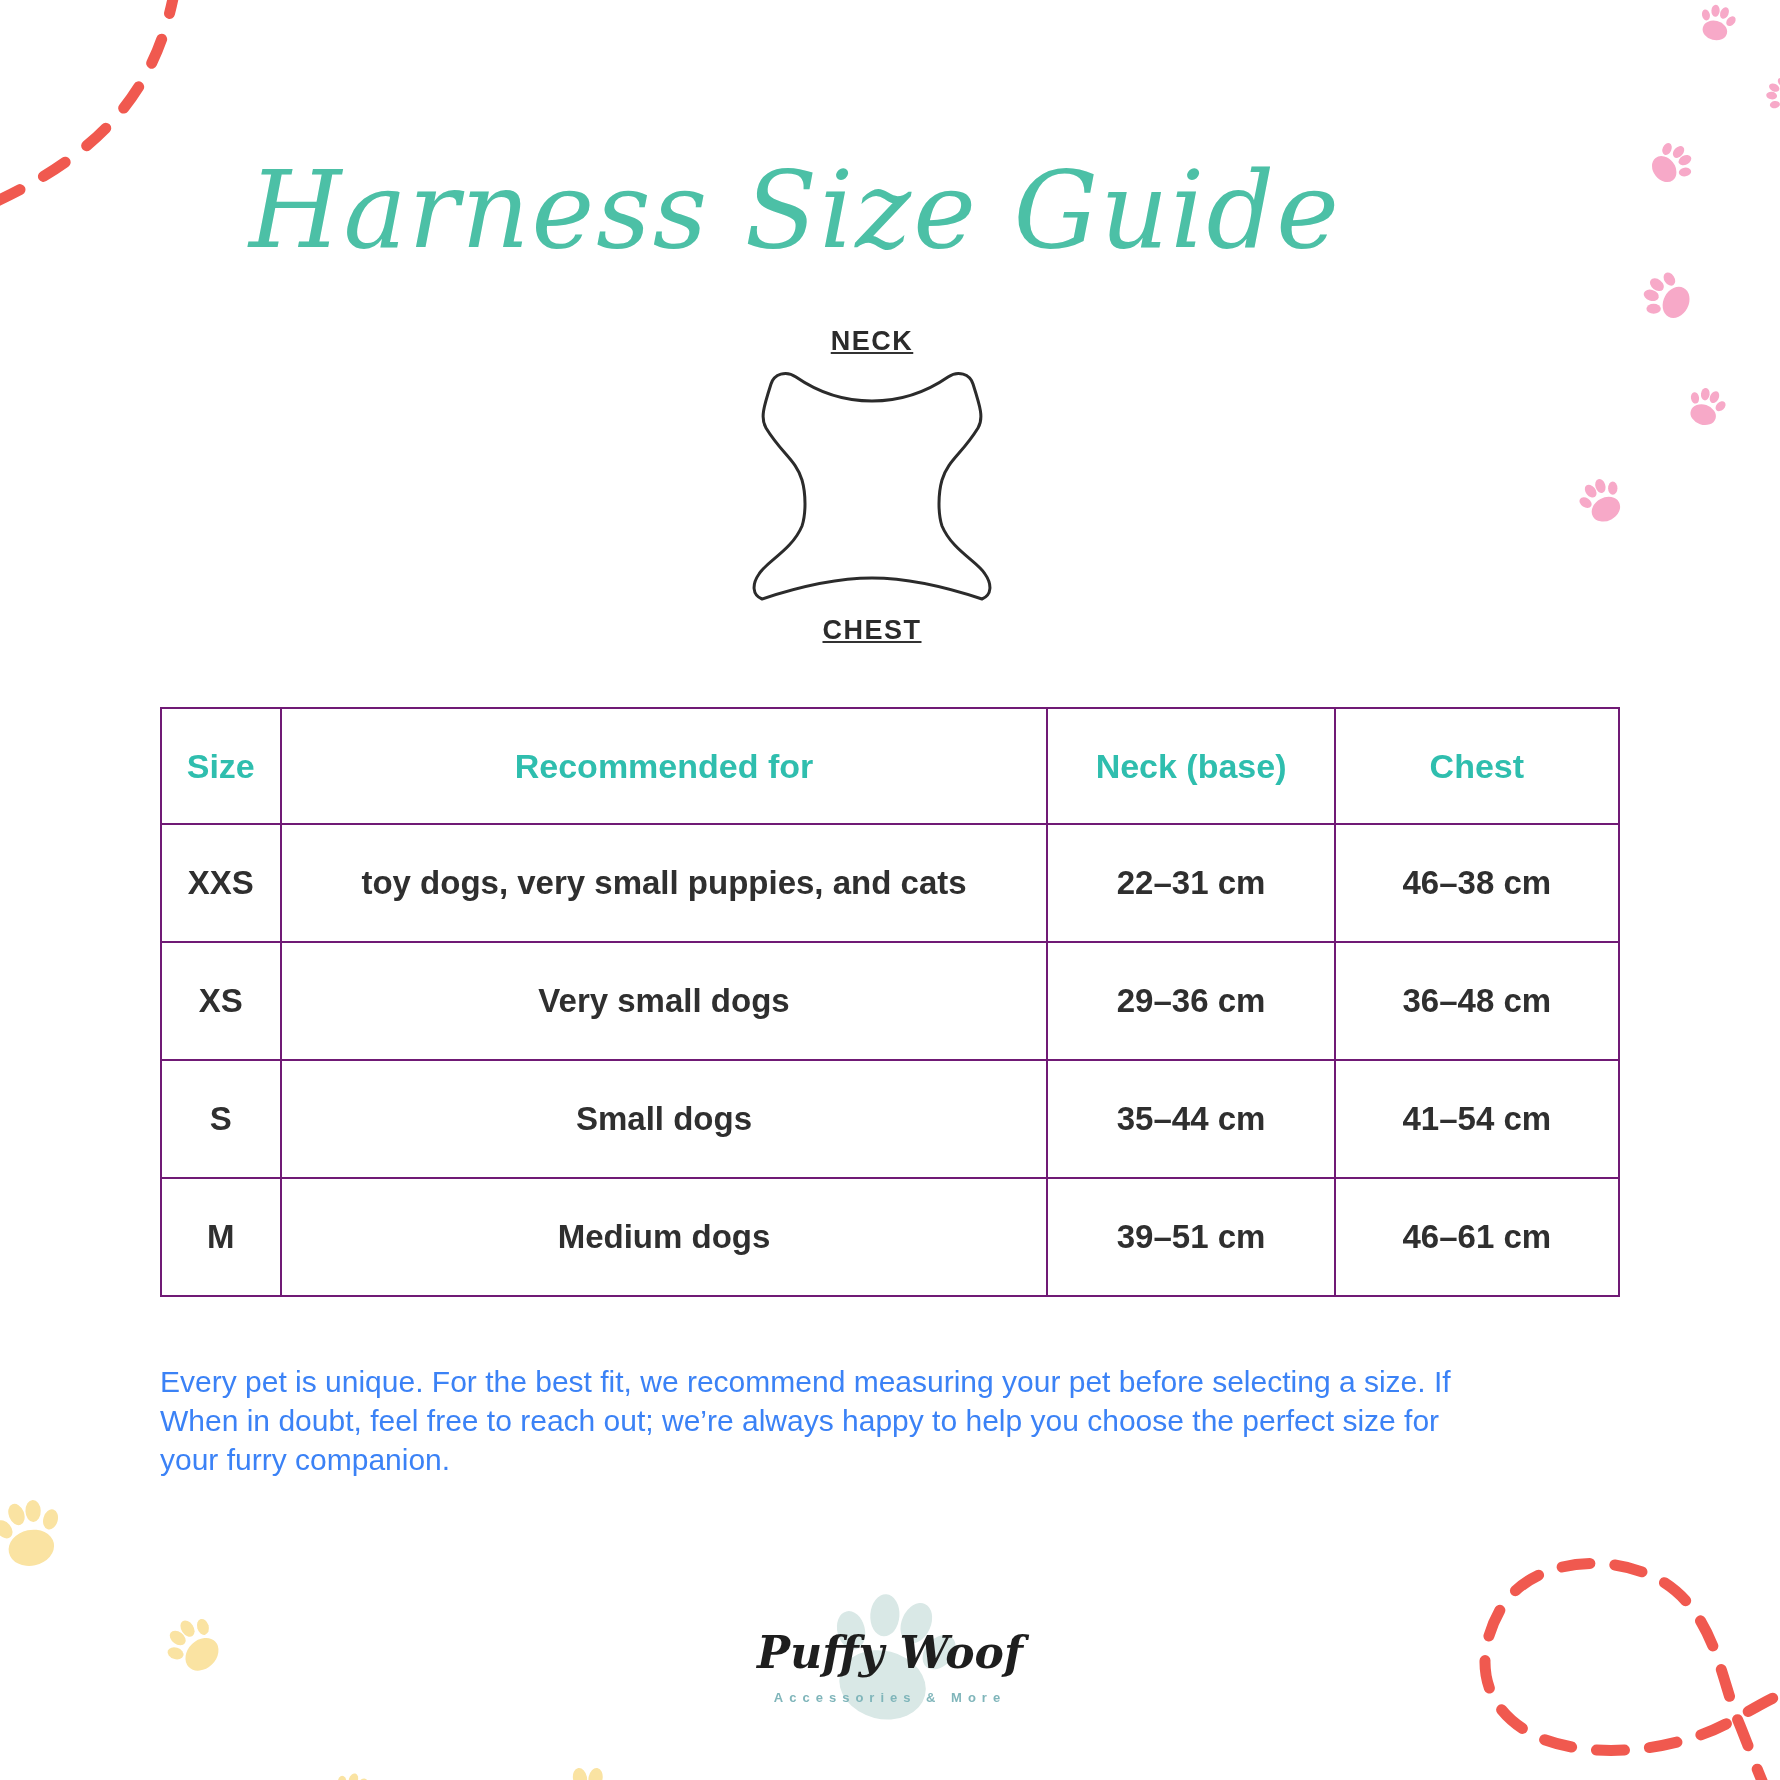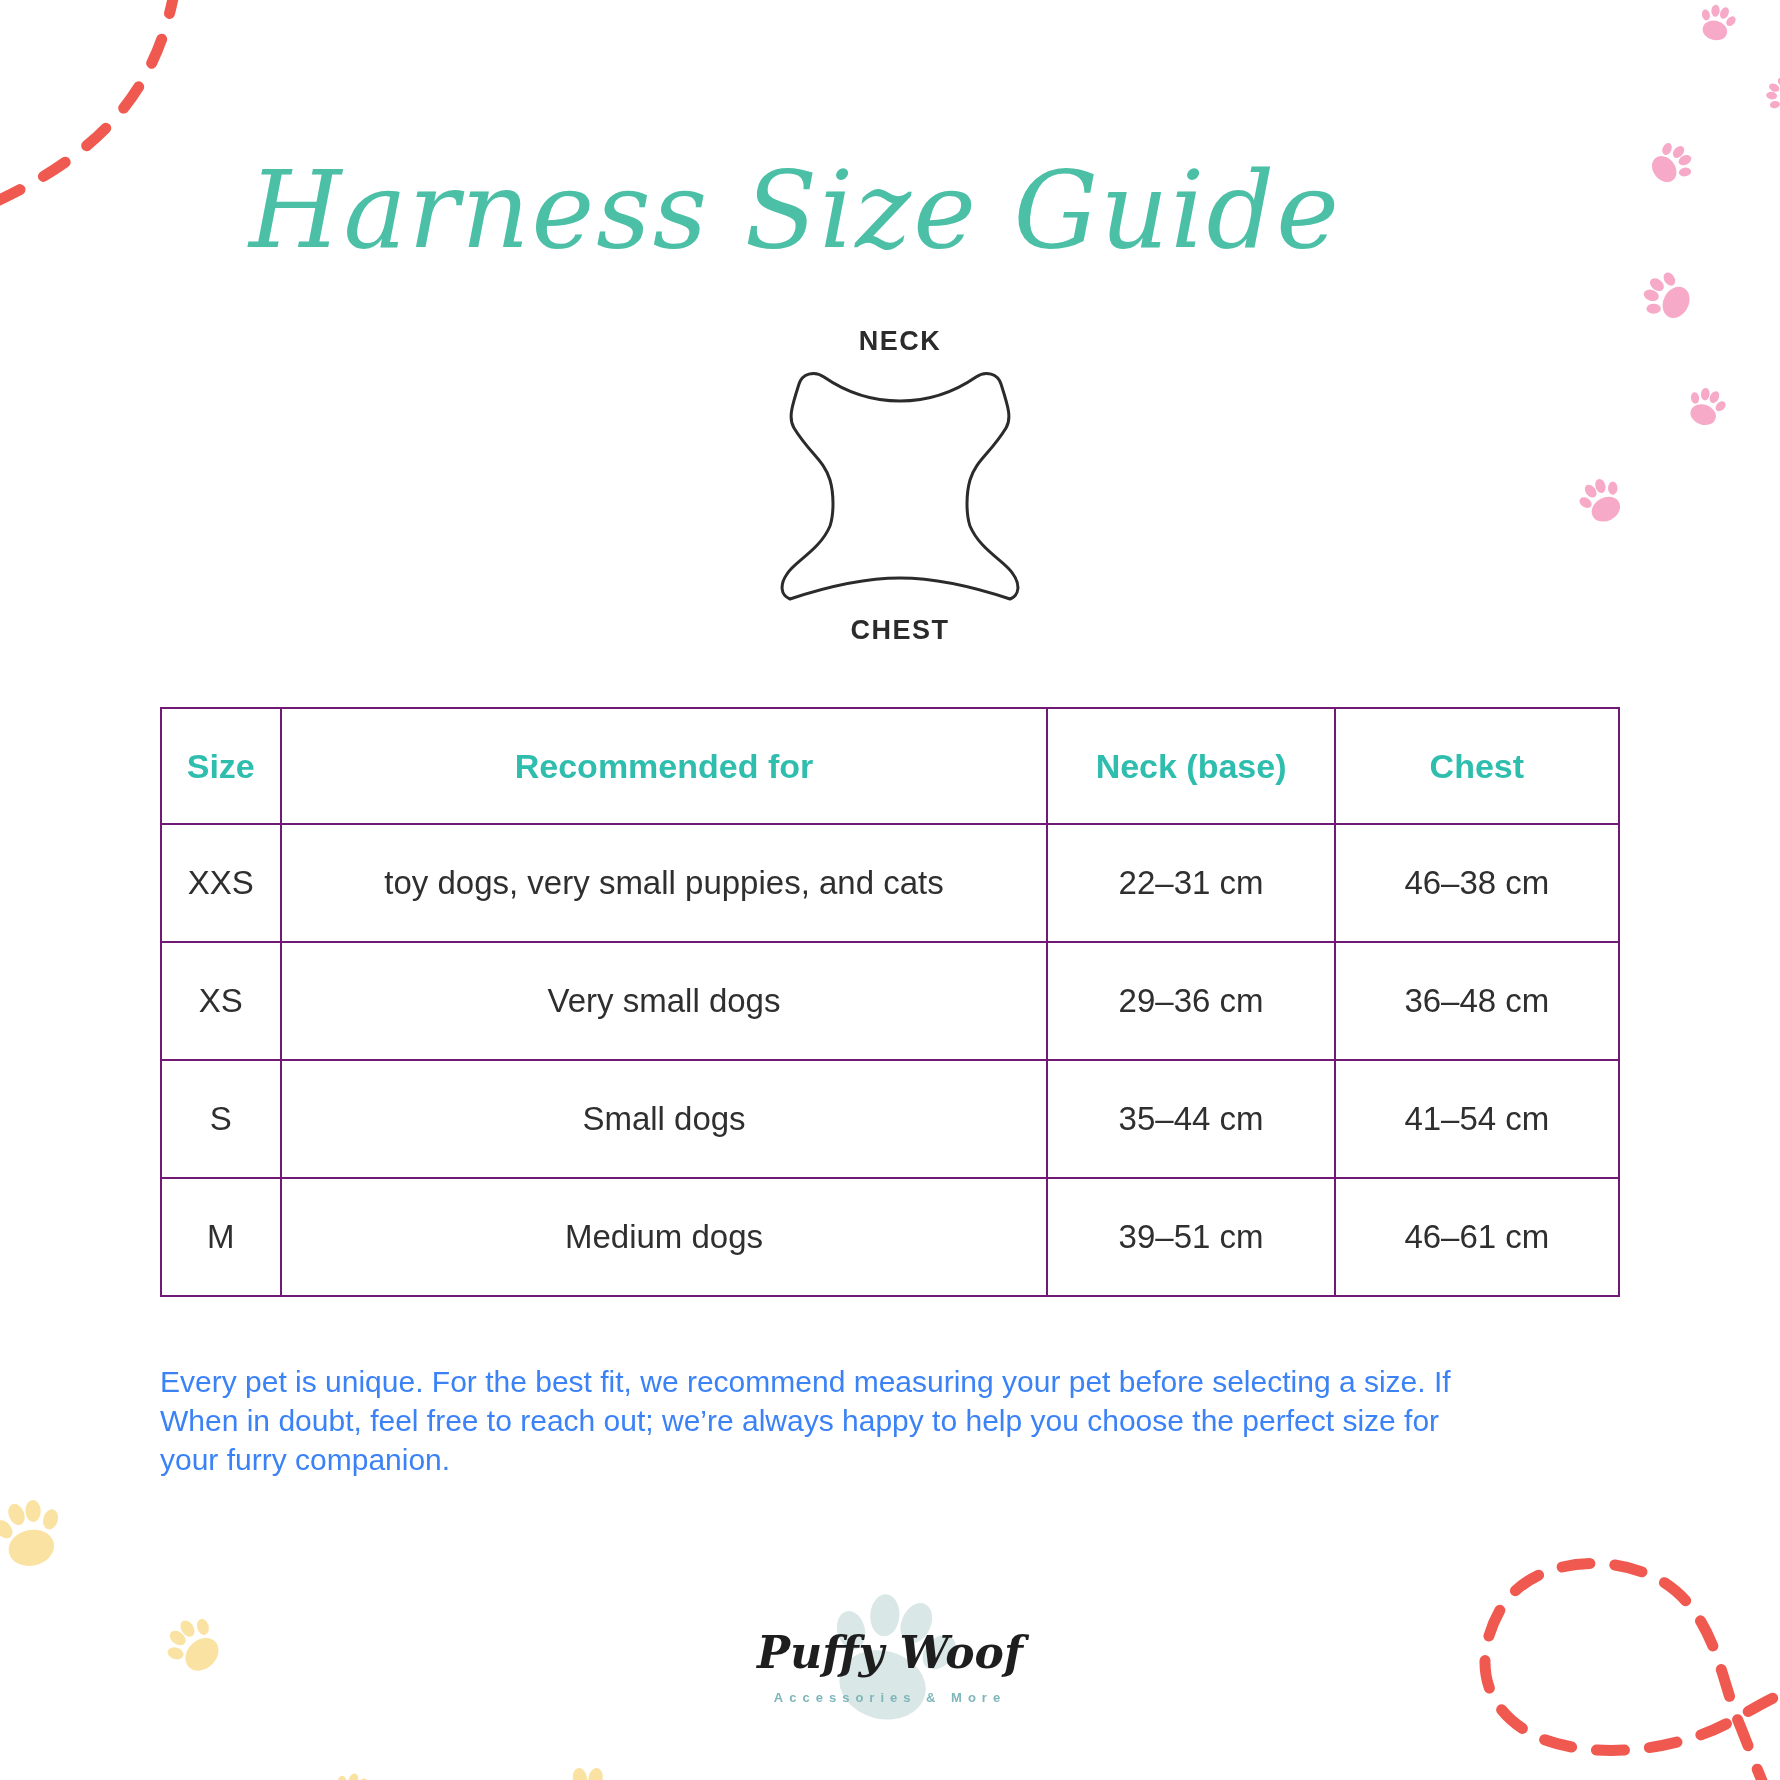--- a/index.html
+++ b/index.html
@@ -16,22 +16,23 @@
     position:absolute;left:0;top:78px;width:1590px;
     text-align:center;
     font-family:"DejaVu Serif", serif;
     font-style:italic;
     font-weight:500;
     font-size:106px;
     letter-spacing:2px;
     color:#4CC0A6;
   }
   .diagram{
-    position:absolute;left:770px;top:326px;width:260px;
-    text-align:center;
+    position:absolute;left:742px;top:326px;width:260px;
+    text-align:center;
+    text-decoration:underline;
   }
   .measure-label{
     font-weight:800;
     font-size:27px;
     letter-spacing:1.5px;
     color:#2b2b2b;
   }
   .harness-svg{display:block;margin:8px auto 6px auto;}
   .size-table{
     position:absolute;left:160px;top:707px;width:1460px;
@@ -46,21 +47,21 @@
   }
   .size-table th{
     height:114px;
     font-size:34px;
     font-weight:bold;
     color:#2FBEAE;
   }
   .size-table td{
     height:116px;
     font-size:33px;
-    font-weight:400;
+    font-weight:700;
     color:#2f2f2f;
   }
   .col-size{width:8.2%;}
   .col-rec{width:52.6%;}
   .col-neck{width:19.7%;}
   .col-chest{width:19.5%;}
   .note{
     position:absolute;left:160px;top:1362px;width:1480px;
     font-size:30px;line-height:39px;color:#3b82f6;
   }

